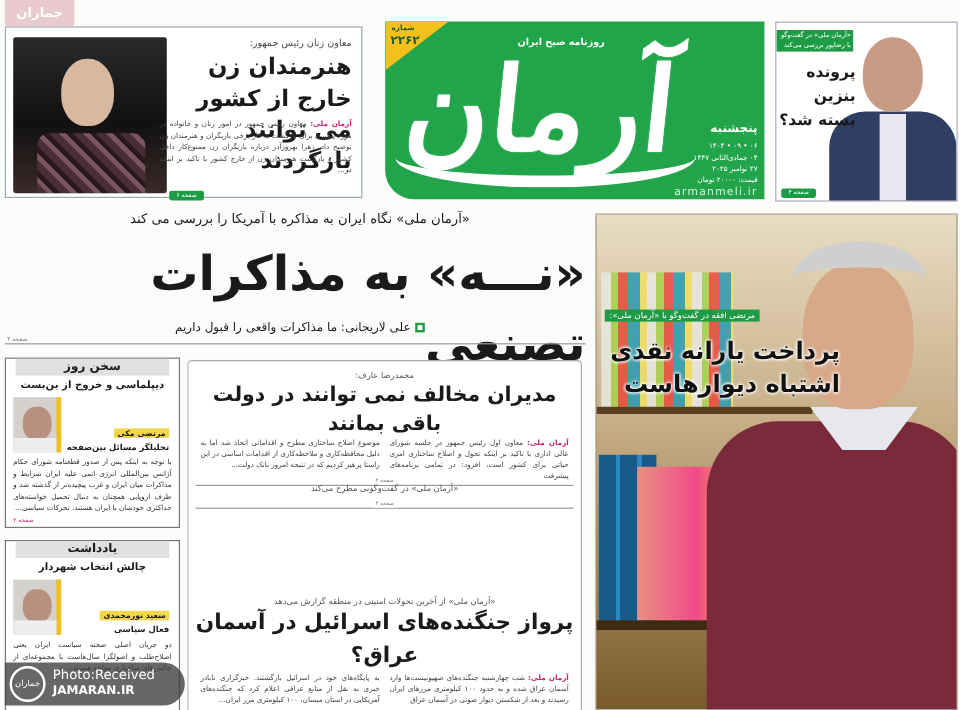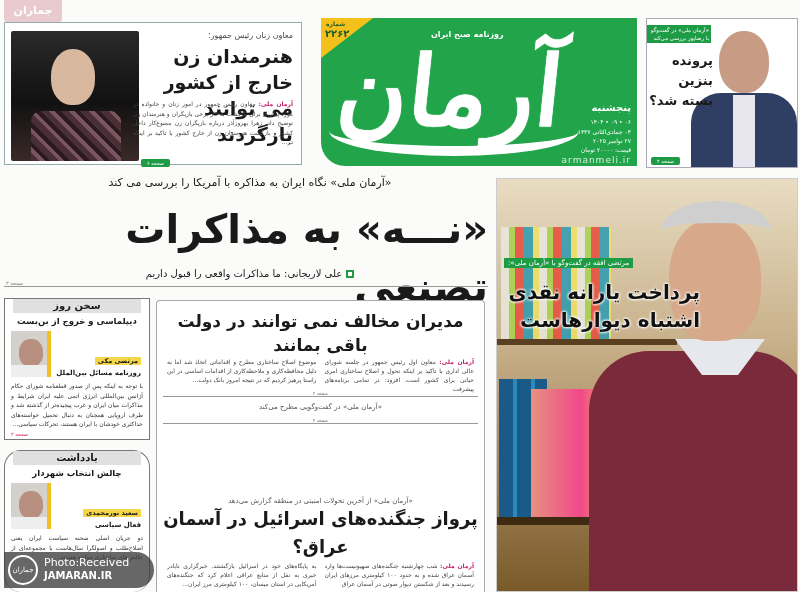--- a/index.html
+++ b/index.html
@@ -61,21 +61,21 @@
   .story-sub { width: 100%; text-align: center; font-size: 9px; }
   .story-rule { height: 1px; background: #999; margin: 3px 6px; position: relative; }
   .story-rule span { position: absolute; left: 50%; top: -5px; transform: translateX(-50%); font-size: 4.5px; color: #777; background: #fff; padding: 0 3px; }
   .s1 { position: absolute; top: 8px; left: 0; width: 100%; }
   .s2 { position: absolute; top: 102px; left: 0; width: 100%; }
   .s3 { position: absolute; top: 196px; left: 0; width: 100%; }
 
   
   .lbox { left: 4px; width: 146px; border: 1px solid #777; background: #fff; }
   .lbox-1 { top: 298px; height: 142px; }
-  .lbox-2 { top: 450px; height: 142px; border-bottom: none; border-radius: 17px; }
+  .lbox-2 { top: 450px; height: 142px; border-bottom: none; }
   .lbox .cap { position: absolute; left: 8px; right: 8px; top: 0; height: 14px; background: #e0e0e0; text-align: center; font-size: 10px; font-weight: bold; line-height: 14px; }
   .lbox .sub { position: absolute; left: 0; right: 0; top: 17px; text-align: center; font-size: 8.5px; font-weight: bold; }
   .lbox .ph { position: absolute; left: 6px; top: 32px; width: 40px; height: 46px; background: #d4d0cc; border-right: 4px solid #f0c020; overflow: hidden; }
   .lbox .ph .f { position: absolute; left: 8px; top: 8px; width: 24px; height: 28px; background: #b89080; border-radius: 45%; }
   .lbox .ph .b { position: absolute; left: 0; top: 34px; width: 40px; height: 14px; background: #eee; }
   .lbox .name { position: absolute; right: 8px; top: 58px; font-size: 6.5px; background: #f4d64a; padding: 0 3px; font-weight: bold; }
   .lbox .role { position: absolute; right: 8px; top: 70px; font-size: 7px; font-weight: bold; }
   .lbox .body { position: absolute; left: 6px; right: 6px; top: 82px; font-size: 6px; line-height: 9.5px; color: #333; text-align: justify; }
   .lbox .ref { position: absolute; left: 6px; bottom: 2px; font-size: 5px; color: #c8216b; }
 
@@ -143,20 +143,21 @@
 </div>
 
 <div class="abs hl-kicker">«آرمان ملی» نگاه ایران به مذاکره با آمریکا را بررسی می کند</div>
 <div class="abs hl-title">«نـــه» به مذاکرات تصنعی</div>
 <div class="abs hl-sub"><span class="sq"></span><span>علی لاریجانی: ما مذاکرات واقعی را قبول داریم</span></div>
 <div class="abs hl-ref">صفحه ۳</div>
 <div class="abs hl-rule"></div>
 
 <div class="abs center-col">
   <div class="s1">
+    <div class="story-kicker">محمدرضا عارف:</div>
     <div class="story-title">مدیران مخالف نمی توانند در دولت باقی بمانند</div>
     <div class="story-cols">
       <p><b>آرمان ملی:</b><span> معاون اول رئیس جمهور در جلسه شورای عالی اداری با تاکید بر اینکه تحول و اصلاح ساختاری امری حیاتی برای کشور است، افزود: در تمامی برنامه‌های پیشرفت</span></p>
       <p>موضوع اصلاح ساختاری مطرح و اقداماتی اتخاذ شد اما به دلیل محافظه‌کاری و ملاحظه‌کاری از اقدامات اساسی در این راستا پرهیز کردیم که در نتیجه امروز بانک دولت...</p>
     </div>
     <div class="story-rule">
         <span>صفحه ۲</span>
       </div>
   </div>
   <div class="s2">
@@ -176,21 +177,21 @@
 </div>
 
 <div class="abs lbox lbox-1">
   <div class="cap">سخن روز</div>
   <div class="sub">دیپلماسی و خروج از بن‌بست</div>
   <div class="ph">
       <div class="f"></div>
       <div class="b"></div>
     </div>
   <div class="name">مرتضی مکی</div>
-  <div class="role">روزنامه مسائل بین‌الملل</div>
+  <div class="role">تحلیلگر مسائل بین‌صفحه</div>
   <div class="body">با توجه به اینکه پس از صدور قطعنامه شورای حکام آژانس بین‌المللی انرژی اتمی علیه ایران شرایط و مذاکرات میان ایران و غرب پیچیده‌تر از گذشته شد و طرف اروپایی همچنان به دنبال تحمیل خواسته‌های حداکثری خودشان با ایران هستند، تحرکات سیاسی...</div>
   <div class="ref">صفحه ۲</div>
 </div>
 
 <div class="abs lbox lbox-2">
   <div class="cap">یادداشت</div>
   <div class="sub">چالش انتخاب شهردار</div>
   <div class="ph">
       <div class="f"></div>
       <div class="b"></div>

